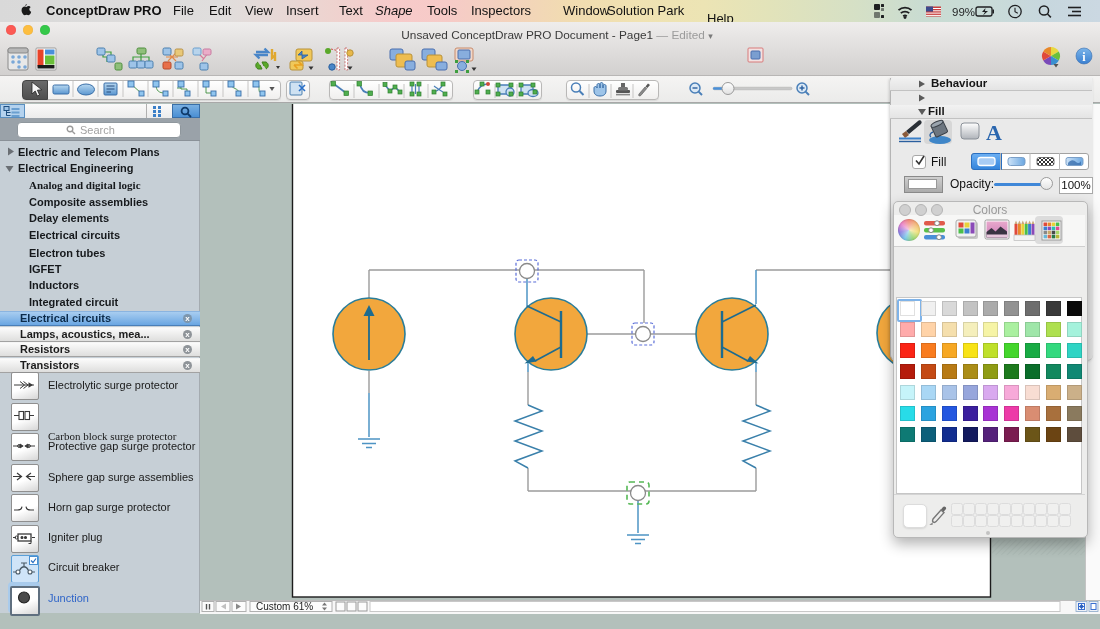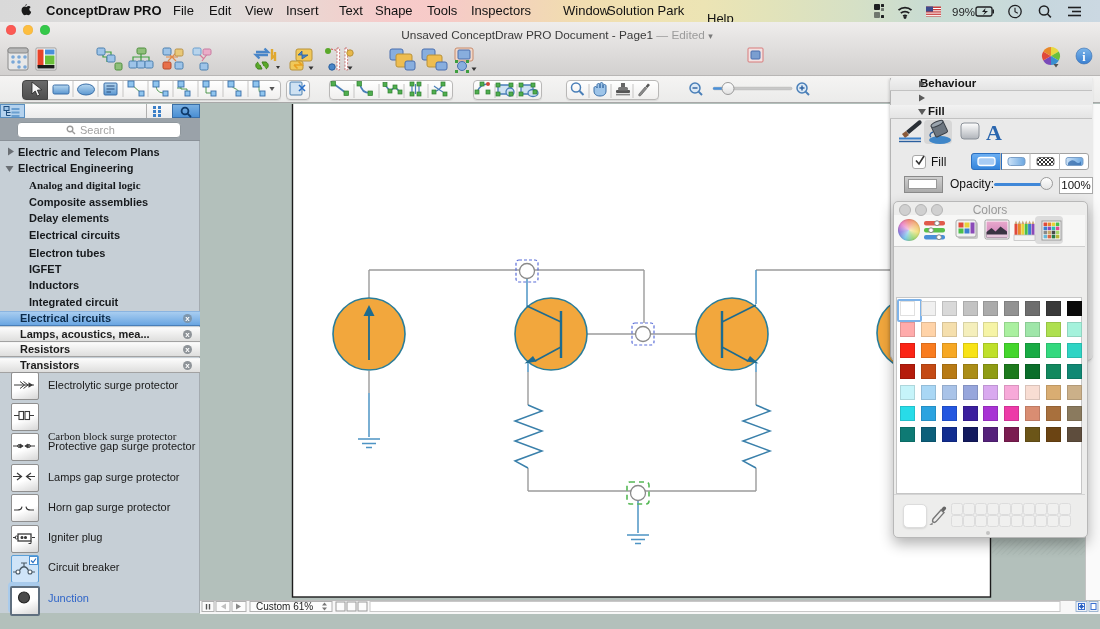--- a/index.html
+++ b/index.html
@@ -30,21 +30,21 @@
 <body>
 <div id="stage">
 
 <div class="ab menubar">
 <span class="ab" style="left:46px;font-weight:bold;">ConceptDraw PRO</span>
 <span class="ab" style="left:173px;">File</span>
 <span class="ab" style="left:209px;">Edit</span>
 <span class="ab" style="left:245px;">View</span>
 <span class="ab" style="left:286px;">Insert</span>
 <span class="ab" style="left:339px;">Text</span>
-<span class="ab" style="left:375px;">Shape</span>
+<span class="ab" style="left:375px;font-style:italic;">Shape</span>
 <span class="ab" style="left:427px;">Tools</span>
 <span class="ab" style="left:471px;">Inspectors</span>
 <span class="ab" style="left:563px;">Window</span>
 <span class="ab" style="left:607px;">Solution Park</span>
 <span class="ab" style="left:707px;margin-top:8px;">Help</span>
 </div>
 <svg class="ab" style="left:20px;top:4px;" width="12" height="14" viewBox="0 0 12 14">
       <path d="M8.4 3.6c-.8 0-1.7-.5-2.6-.5-1.9 0-3.9 1.5-3.9 4.6 0 2.9 2.2 6 3.7 6 .8 0 1.4-.5 2.4-.5s1.5.5 2.4.5c1.5 0 3.2-3 3.2-4.3-1.7-.7-2.2-1.8-2.2-2.9 0-1.2.8-2 1.7-2.5-.7-1-1.9-1.5-2.7-1.5-.7 0-1.3.6-2 .6z" fill="#1a1a1a" transform="scale(.82)"></path>
       <path d="M6.5 2.4c.7-.1 1.8-.9 1.8-2.4-1.1.2-2 1.2-1.8 2.4z" fill="#1a1a1a" transform="scale(.82)"></path>
     </svg>
@@ -480,21 +480,21 @@
 <div class="ab itembox" style="top:433px;"></div>
 <div class="ab itembox" style="top:463.5px;"></div>
 <div class="ab itembox" style="top:494px;"></div>
 <div class="ab itembox" style="top:524.5px;"></div>
 <div class="ab itembox" style="top:555px;background:#cfe4f8;border-color:#5a9fd8;"></div>
 <div class="ab" style="left:8px;top:582px;width:32px;height:31px;background:#a9cbec;border-radius:4px;"></div>
 <div class="ab itembox" style="top:585.5px;border:2px solid #5f6f7f;left:10px;"></div>
 <div class="ab itemlbl" style="top:379px;">Electrolytic surge protector</div>
 <div class="ab itemlbl" style="top:430px;font-family:Liberation Serif, serif;">Carbon block surge protector</div>
 <div class="ab itemlbl" style="top:440px;">Protective gap surge protector</div>
-<div class="ab itemlbl" style="top:470.5px;">Lamps gap surge protector</div>
+<div class="ab itemlbl" style="top:470.5px;">Sphere gap surge assemblies</div>
 <div class="ab itemlbl" style="top:501px;">Horn gap surge protector</div>
 <div class="ab itemlbl" style="top:530.5px;">Igniter plug</div>
 <div class="ab itemlbl" style="top:561px;">Circuit breaker</div>
 <div class="ab itemlbl" style="top:591.5px;color:#2f65c8;">Junction</div>
 <svg class="ab" style="left:11px;top:372px;" width="26" height="240" viewBox="0 0 26 240">
  <g stroke="#3a3a3a" stroke-width="1.1" fill="none">
   <path d="M3 13h20" stroke-width="1"></path>
         <path d="M9 9.5l4.5 3.5-4.5 3.5m3.5-7l4.5 3.5-4.5 3.5" stroke-width="1"></path>
         <path d="M17.5 10.2l4.5 2.8-4.5 2.8z" fill="#3a3a3a" stroke="none"></path>
   <g transform="translate(0,30.5)">
@@ -655,21 +655,21 @@
         <circle cx="881.5" cy="6.5" r="1.8" fill="#2a5fc0"></circle>
       </g>
  <g>
         <rect x="889" y="1.5" width="9" height="10" fill="#eef2f8" stroke="#8aa8c8" stroke-width=".8"></rect>
         <rect x="891" y="3.5" width="5" height="6" fill="#fff" stroke="#3a6fd0" stroke-width="1"></rect>
       </g>
 </svg>
 
 
 <div class="ab fillpanel"></div>
-<div class="ab phead" style="top:77px;border-radius:5px 0 0 0;"><span style="margin-left:30px;">Behaviour</span></div>
+<div class="ab phead" style="top:77px;border-radius:5px 0 0 0;"><span style="margin-left:41px;">Behaviour</span></div>
 <div class="ab phead" style="top:105px;"><span style="margin-left:38px;">Fill</span></div>
 <svg class="ab" style="left:918px;top:80px;" width="10" height="40" viewBox="0 0 10 40">
       <g fill="#5a5a5a">
         <path d="M1 0.5l6 3.5-6 3.5z"></path>
         <path d="M1 14.5l6 3.5-6 3.5z"></path>
         <path d="M0 29l8 0-4 6z"></path>
       </g>
     </svg>
 
 <div class="ab" style="left:924px;top:120px;width:28px;height:24px;background:#d7d7d7;border-radius:4px;"></div>

